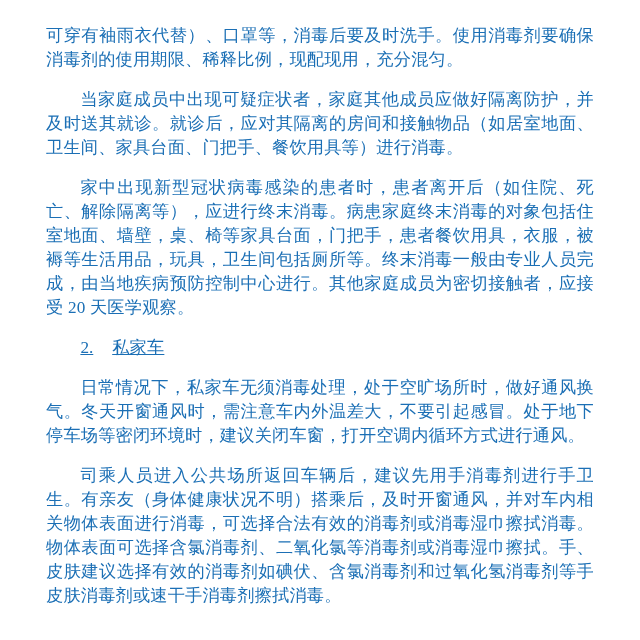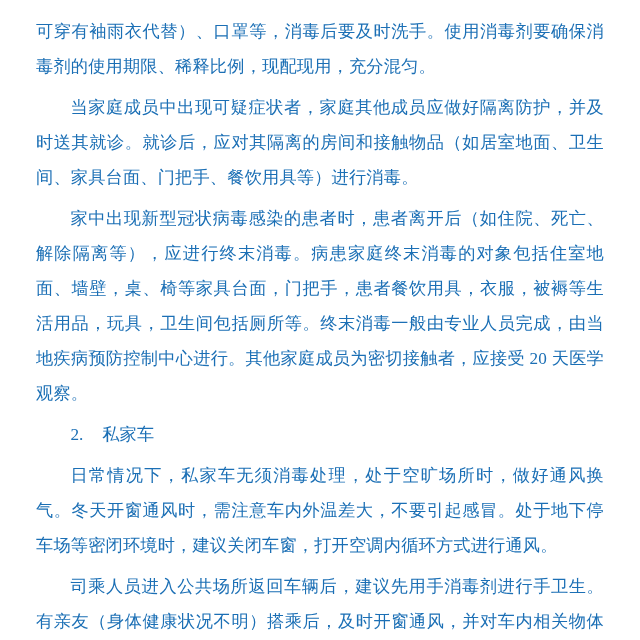--- a/index.html
+++ b/index.html
@@ -15,33 +15,34 @@
   }
   #page {
     width: 640px;
     height: 640px;
     box-sizing: border-box;
     padding: 8px 30px 0 30px;
     color: #1b6fb5;
   }
   .para {
     font-size: 17.2px;
-    line-height: 35px;
+    line-height: 24px;
     color: #1b6fb5;
     text-align: justify;
     text-justify: inter-ideograph;
-    margin: 6px;
+    margin: 16px;
     letter-spacing: 0.2px;
     font-family: "Liberation Serif", "DejaVu Serif", serif;
   }
   .indent {
     text-indent: 2em;
   }
   .numbered {
     text-indent: 2em;
+    text-decoration: underline;
   }
   .numbered .num {
     letter-spacing: 0px;
   }
   .numbered .gap {
     display: inline-block;
     width: 1.1em;
   }
 </style>
 </head>

